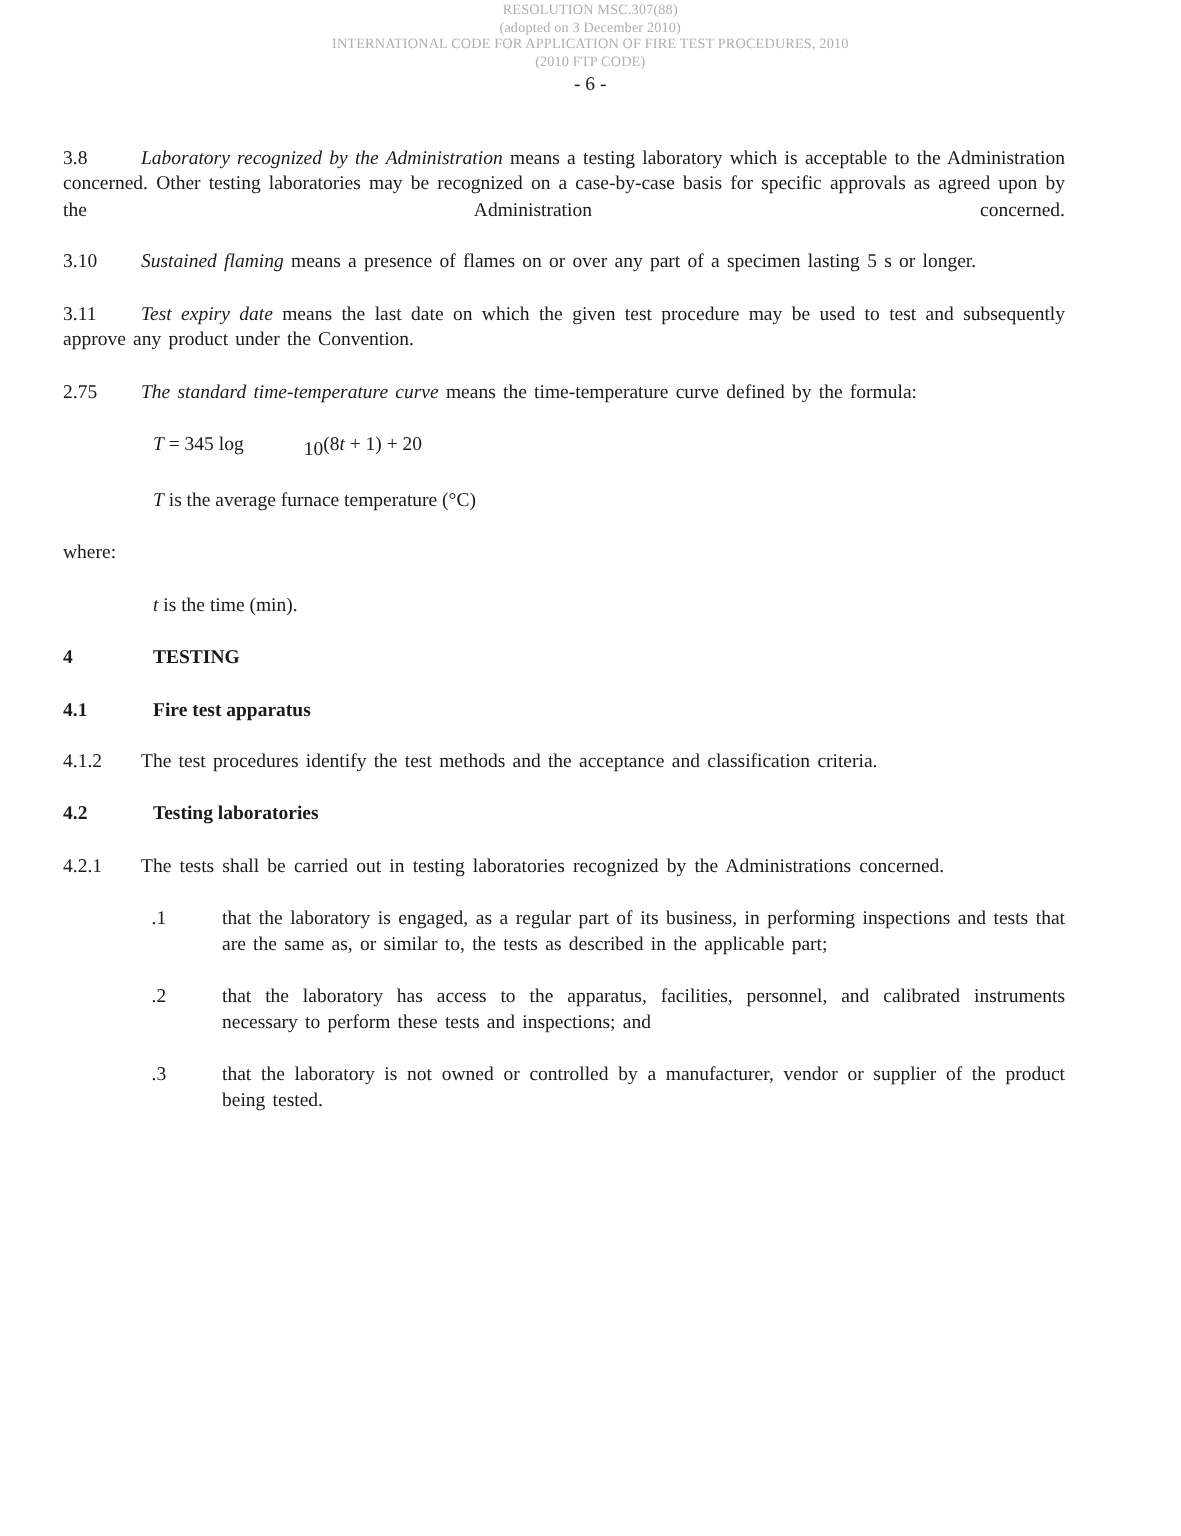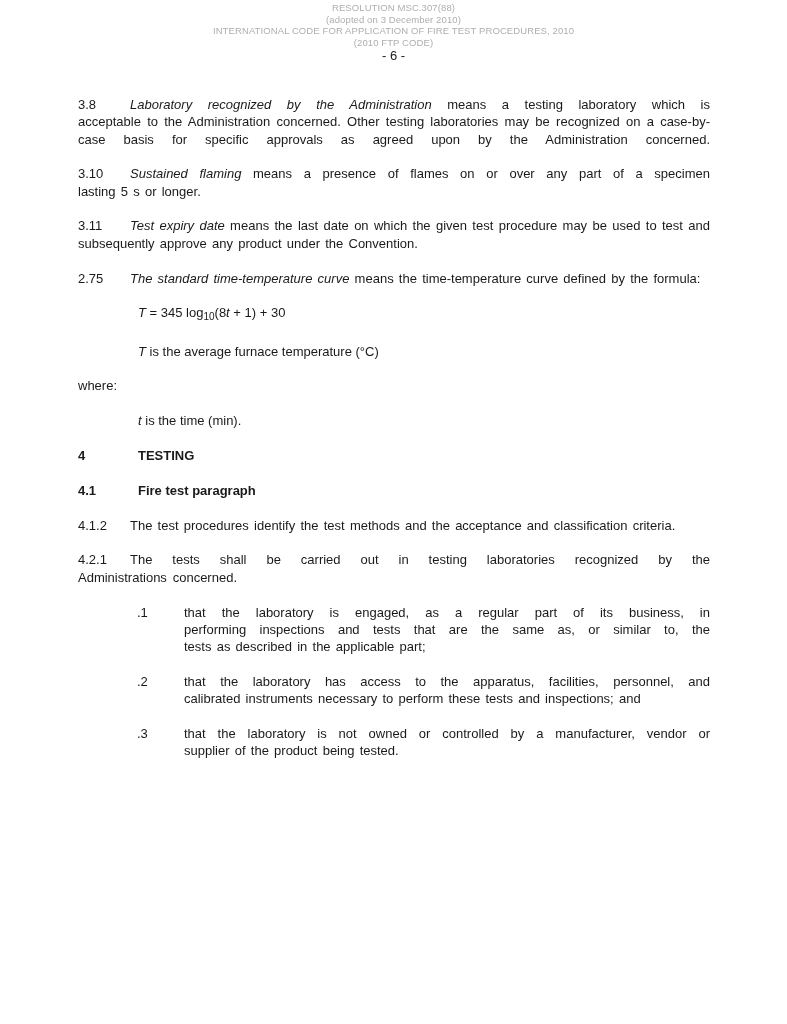--- a/index.html
+++ b/index.html
@@ -3,46 +3,46 @@
 <meta charset="utf-8">
 <style>
   html,body{margin:0;padding:0;}
   body{
     width:787px;height:1024px;
     background:#ffffff;
     font-family:"Liberation Sans","DejaVu Sans",sans-serif;
     color:#1a1a1a;
     overflow:hidden;
   }
-  .page{width:787px;height:920px;position:relative;background:#ffffff;}
+  .page{width:787px;height:920px;position:relative;background:#ffffff;font-family:Liberation Serif, serif;}
   .doc-header{padding-top:2px;text-align:center;}
   .h-line{
     font-size:9.5px;line-height:11.5px;color:#b0aeae;
     letter-spacing:0.1px;
   }
   .page-number{
     font-size:13px;line-height:14px;color:#1a1a1a;margin-top:1px;
   }
   .content{
-    margin:33px 77px 0 78px; 
+    margin:33px 77px 0 42px; 
     font-size:13px;line-height:17.3px;
   }
   .para{
     margin:0 0 17.5px 0;
     text-align:justify;
     word-spacing:1.6px;
   }
   .para.last-justified{text-align-last:justify;}
   .para.tight{word-spacing:2.2px;}
   .pnum{display:inline-block;width:52px;word-spacing:normal;}
   .heading{margin:0 0 17.5px 0;font-weight:bold;}
   .heading .pnum{width:60px;font-weight:bold;}
   .term{font-style:italic;}
   .indent{margin-left:60px;text-align:left;word-spacing:normal;}
-  .formula sub{font-size:10px;vertical-align:-2.5px;}
+  .formula sub{font-size:13px;vertical-align:-2.5px;padding-left:40px;}
   .subitem{display:flex;margin:0 0 17.5px 0;}
   .si-num{margin-left:59px;width:47px;flex:none;}
   .si-text{flex:1;text-align:justify;word-spacing:1.6px;}
 </style>
 </head>
 <body>
 
 <div class="page">
 
   <header class="doc-header">
@@ -57,35 +57,36 @@
 
     <p class="para last-justified"><span class="pnum">3.8</span><span class="term">Laboratory recognized by the Administration</span><span> means a testing laboratory which is acceptable&nbsp;to&nbsp;the Administration concerned.  Other testing laboratories may be recognized on a&nbsp;case-by-case&nbsp;basis for specific approvals as agreed upon by the Administration concerned.</span></p>
 
 
     <p class="para"><span class="pnum">3.10</span><span class="term">Sustained flaming</span><span> means a presence of flames on or over any part of a specimen lasting&nbsp;5&nbsp;s&nbsp;or&nbsp;longer.</span></p>
 
     <p class="para"><span class="pnum">3.11</span><span class="term">Test expiry date</span><span> means the last date on which the given test procedure may be used to&nbsp;test&nbsp;and subsequently approve any product under the Convention.</span></p>
 
     <p class="para"><span class="pnum">2.75</span><span class="term">The standard time-temperature curve</span><span> means the time-temperature curve defined by the&nbsp;formula:</span></p>
 
-    <p class="para indent formula"><span class="term">T</span><span> = 345 log</span><sub>10</sub><span>(8</span><span class="term">t</span><span> + 1) + 30</span></p>
+    <p class="para indent formula"><span class="term">T</span><span> = 345 log</span><sub>10</sub><span>(8</span><span class="term">t</span><span> + 1) + 20</span></p>
 
     <p class="para indent"><span class="term">T</span><span> is the average furnace temperature (°C)</span></p>
 
     <p class="para"><span>where:</span></p>
 
     <p class="para indent"><span class="term">t</span><span> is the time (min).</span></p>
 
     <p class="heading"><span class="pnum">4</span><span>TESTING</span></p>
 
-    <p class="heading"><span class="pnum">4.1</span><span>Fire test paragraph</span></p>
+    <p class="heading"><span class="pnum">4.1</span><span>Fire test apparatus</span></p>
 
 
     <p class="para"><span class="pnum">4.1.2</span><span>The test procedures identify the test methods and the acceptance and classification criteria.</span></p>
 
+    <p class="heading"><span class="pnum">4.2</span><span>Testing laboratories</span></p>
 
     <p class="para tight"><span class="pnum">4.2.1</span><span>The tests shall be carried out in testing laboratories recognized by the Administrations&nbsp;concerned.</span></p>
 
 
     <div class="subitem">
       <span class="si-num">.1</span>
       <span class="si-text">that the laboratory is engaged, as a regular part of its business, in performing&nbsp;inspections and tests that are the same as, or similar to, the tests&nbsp;as&nbsp;described in the applicable part;</span>
     </div>
 
     <div class="subitem">

